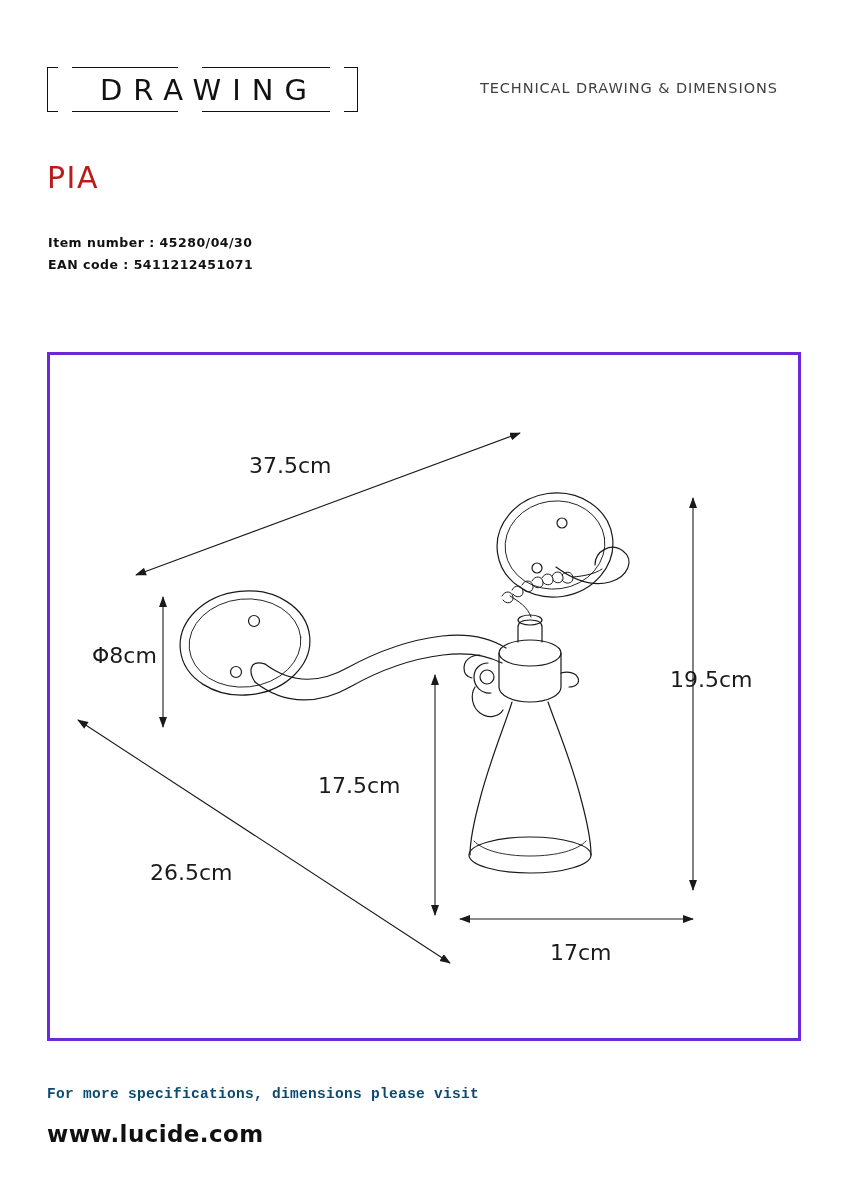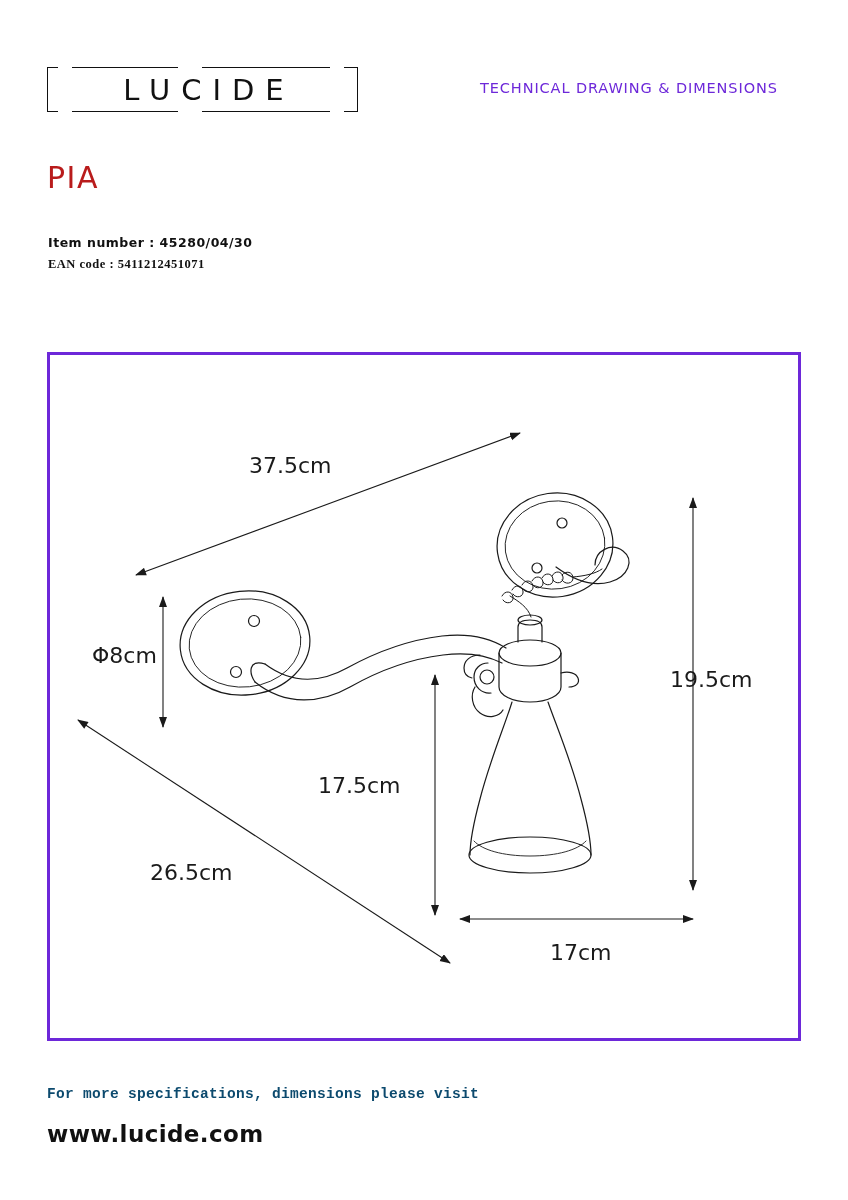--- a/index.html
+++ b/index.html
@@ -59,21 +59,21 @@
   .logo-notch.n4 { left: 178px; top: 108px; width: 24px; height: 7px; }
   .logo-notch.n5 { left: 330px; top: 64px; width: 14px; height: 7px; }
   .logo-notch.n6 { left: 330px; top: 108px; width: 14px; height: 7px; }
 
   .header-caption {
     position: absolute;
     left: 480px;
     top: 80px;
     font-size: 14.5px;
     letter-spacing: 0.9px;
-    color: #6d28d9;
+    color: #404040;
   }
 
   
   .product-title {
     position: absolute;
     left: 47px;
     top: 160px;
     font-size: 30px;
     font-weight: 400;
     letter-spacing: 1.5px;
@@ -81,21 +81,21 @@
   }
   .meta-line {
     position: absolute;
     left: 48px;
     font-size: 12.5px;
     font-weight: 700;
     letter-spacing: 0.5px;
     color: #111;
   }
   .meta-item { top: 235px; }
-  .meta-ean  { top: 257px; font-family: Liberation Serif, serif; }
+  .meta-ean  { top: 257px; }
 
   
   .drawing-frame {
     position: absolute;
     left: 47px;
     top: 352px;
     width: 754px;
     height: 689px;
     border: 3px solid #6d28d9;
     box-sizing: border-box;
@@ -127,21 +127,21 @@
     color: #111;
     margin-top: 9px;
   }
 </style>
 </head>
 <body>
 
 <div class="page">
 
   <div class="logo-box">
-    <div class="logo-text">LUCIDE</div>
+    <div class="logo-text">DRAWING</div>
   </div>
   <div class="logo-notch n1"></div>
   <div class="logo-notch n2"></div>
   <div class="logo-notch n3"></div>
   <div class="logo-notch n4"></div>
   <div class="logo-notch n5"></div>
   <div class="logo-notch n6"></div>
 
   <div class="header-caption">TECHNICAL DRAWING &amp; DIMENSIONS</div>
 

